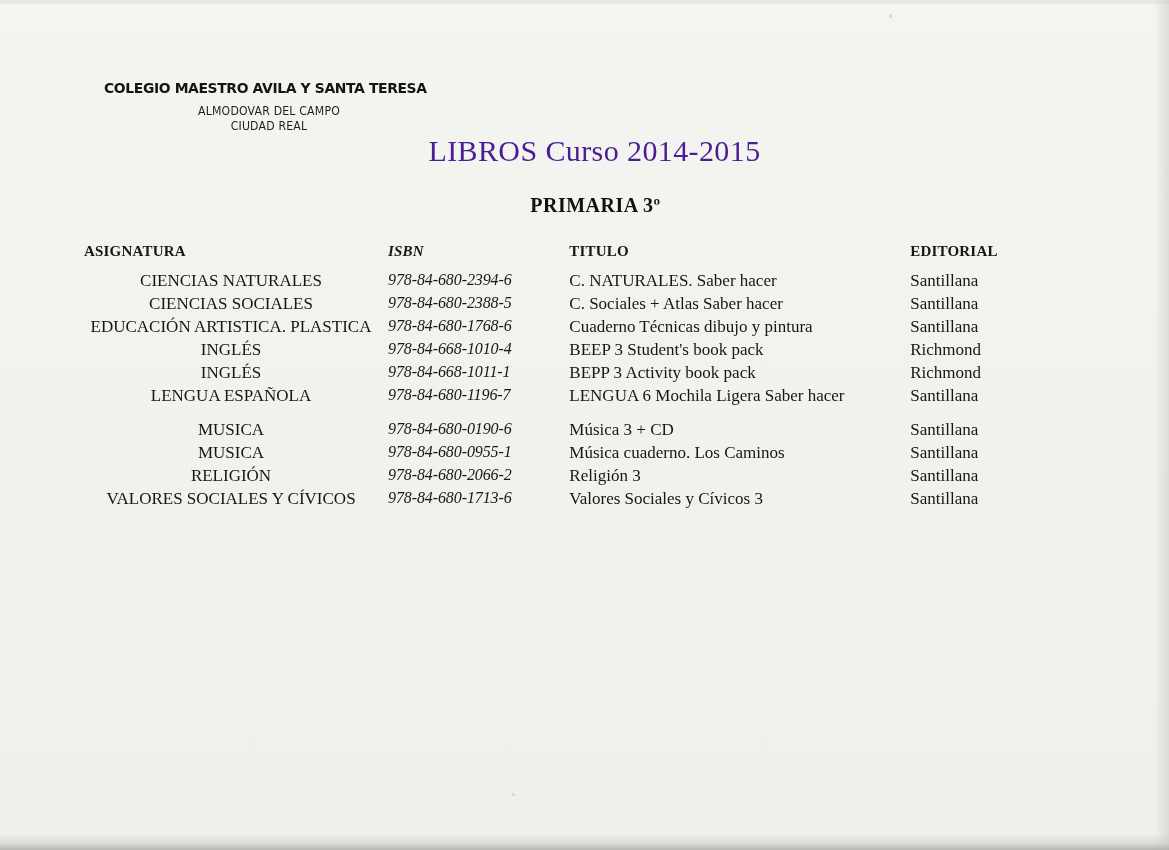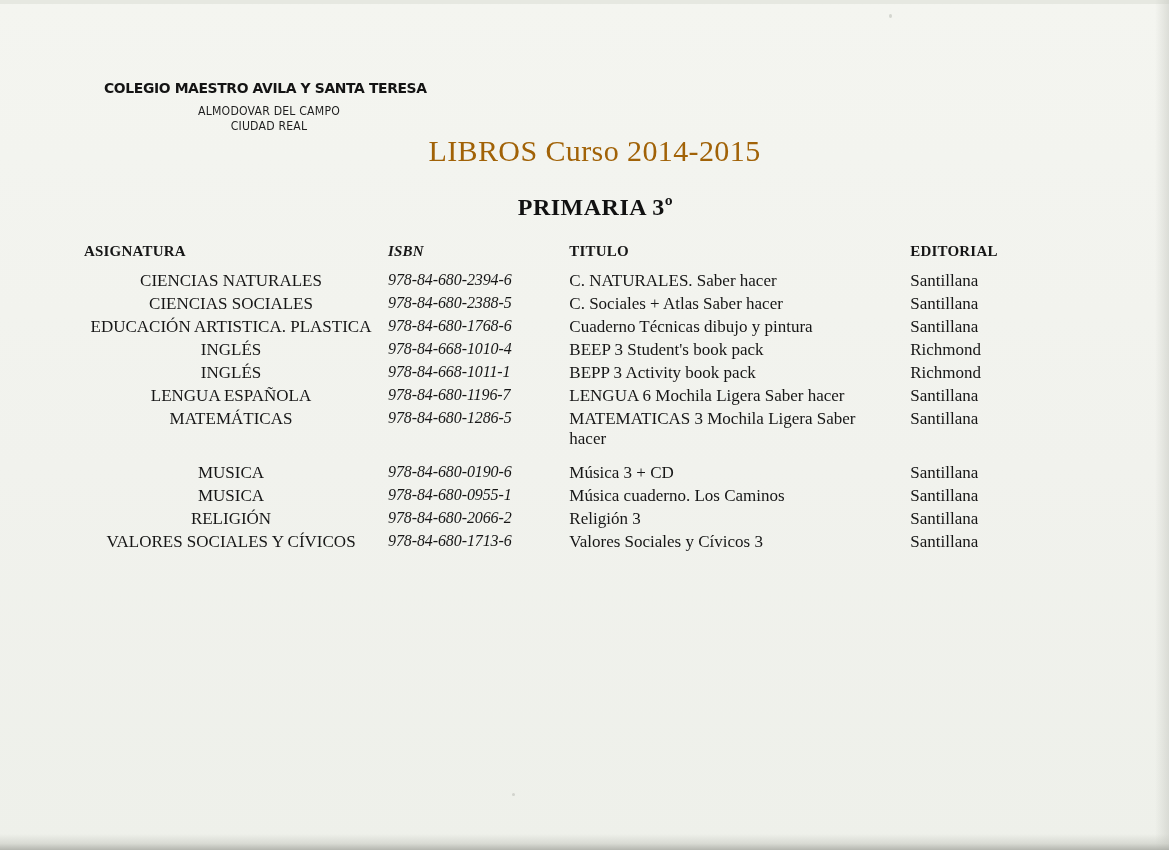--- a/index.html
+++ b/index.html
@@ -89,33 +89,33 @@
   
   .doc-title {
     position: absolute;
     top: 134px;
     left: 0;
     width: 1169px;
     text-align: center;
     font-family: "Liberation Serif", serif;
     font-size: 30px;
     letter-spacing: 0.4px;
-    color: #a16207;
+    color: #4c1d95;
     padding-left: 20px;
     box-sizing: border-box;
   }
   .doc-subtitle {
     position: absolute;
     top: 194px;
     left: 0;
     width: 1169px;
     text-align: center;
     font-family: "Liberation Serif", serif;
     font-weight: bold;
-    font-size: 24px;
+    font-size: 20px;
     letter-spacing: 0.5px;
     color: #111;
     padding-left: 22px;
     box-sizing: border-box;
   }
 
   
   .book-table {
     position: absolute;
     left: 84px;
@@ -209,26 +209,20 @@
         <td class="col-isbn">978-84-668-1011-1</td>
         <td class="col-titulo">BEPP 3 Activity book pack</td>
         <td class="col-editorial">Richmond</td>
       </tr>
       <tr>
         <td class="col-asignatura">LENGUA ESPAÑOLA</td>
         <td class="col-isbn">978-84-680-1196-7</td>
         <td class="col-titulo">LENGUA 6 Mochila Ligera Saber hacer</td>
         <td class="col-editorial">Santillana</td>
       </tr>
-      <tr>
-        <td class="col-asignatura">MATEMÁTICAS</td>
-        <td class="col-isbn">978-84-680-1286-5</td>
-        <td class="col-titulo">MATEMATICAS 3 Mochila Ligera Saber hacer</td>
-        <td class="col-editorial">Santillana</td>
-      </tr>
       <tr class="spacer">
           <td></td>
           <td></td>
           <td></td>
           <td></td>
         </tr>
       <tr>
         <td class="col-asignatura">MUSICA</td>
         <td class="col-isbn">978-84-680-0190-6</td>
         <td class="col-titulo">Música  3 + CD</td>

